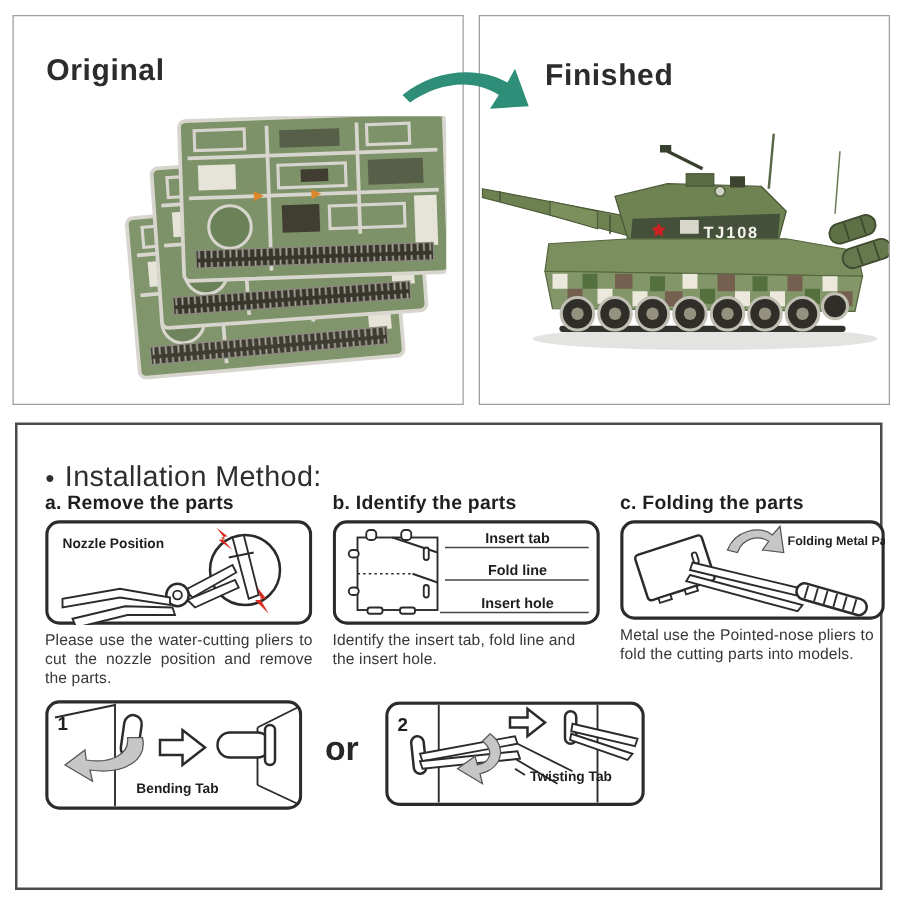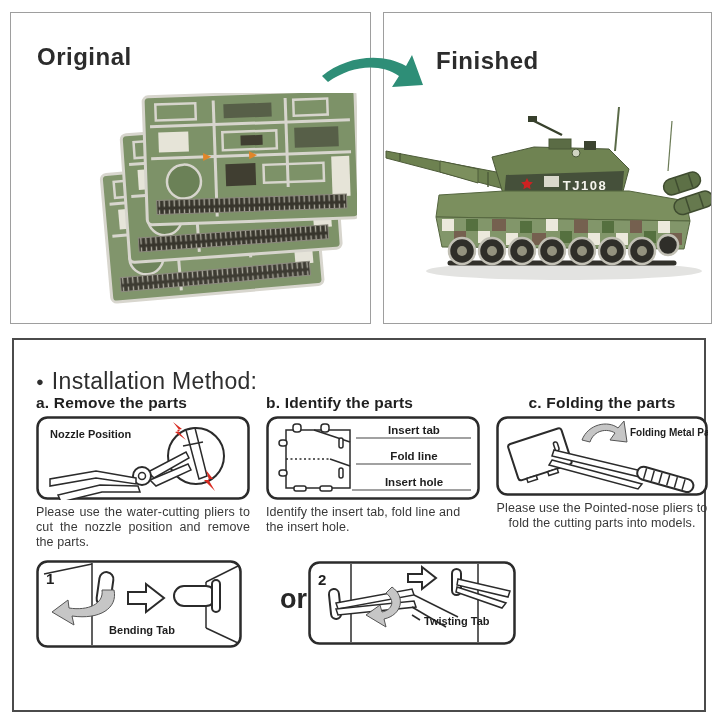--- a/index.html
+++ b/index.html
@@ -225,21 +225,21 @@
         <line class="thin" x1="90" y1="22" x2="205" y2="22"></line>
         <line class="thin" x1="90" y1="48" x2="205" y2="48"></line>
         <line class="thin" x1="86" y1="74" x2="205" y2="74"></line>
         <text class="blabel" x="148" y="18" text-anchor="middle">Insert tab</text>
         <text class="blabel" x="148" y="44" text-anchor="middle">Fold line</text>
         <text class="blabel" x="148" y="70" text-anchor="middle">Insert hole</text>
       </svg>
       <p class="caption" style="width:214px;">Identify the insert tab, fold line and the insert hole.</p>
     </div>
 
-    <div class="step-col" style="left:482px;top:54px;width:212px;text-align:center;">
+    <div class="step-col" style="left:482px;top:54px;width:212px;">
       <p class="step-title">c. Folding the parts</p>
       <svg width="212" height="80" viewBox="0 0 212 80">
         <rect class="dbox" x="1.5" y="1.5" width="209" height="77" rx="10"></rect>
         <g transform="rotate(-18 48 38)">
           <rect class="wh2" x="16" y="18" width="56" height="38" rx="3"></rect>
           <rect class="wh" x="24" y="56" width="10" height="4"></rect>
           <rect class="wh" x="46" y="56" width="10" height="4"></rect>
           <rect class="wh" x="60" y="30" width="4" height="9" rx="2"></rect>
         </g>
         <polygon class="wh" points="58,34 150,56 148,62 56,40"></polygon>
@@ -249,41 +249,41 @@
           <line class="ln" x1="148" y1="57" x2="148" y2="68"></line>
             <line class="ln" x1="156" y1="57" x2="156" y2="68"></line>
           <line class="ln" x1="164" y1="57" x2="164" y2="68"></line>
             <line class="ln" x1="172" y1="57" x2="172" y2="68"></line>
           <line class="ln" x1="180" y1="57" x2="180" y2="68"></line>
             <line class="ln" x1="188" y1="57" x2="188" y2="68"></line>
         </g>
         <path class="gray-arrow" d="M86,24 C92,8 112,4 122,12 L128,5 L131,26 L114,24 L119,17 C111,12 98,14 94,26 Z"></path>
         <text class="dlabel-sm" x="134" y="20">Folding Metal Part</text>
       </svg>
-      <p class="caption" style="width:212px;">Please use the Pointed-nose pliers to fold the cutting parts into models.</p>
+      <p class="caption" style="width:212px;">Metal use the Pointed-nose pliers to fold the cutting parts into models.</p>
     </div>
 
 
     <svg class="abs" style="left:22px;top:220px;" width="206" height="88" viewBox="0 0 206 88">
       <rect class="dbox" x="1.5" y="1.5" width="203" height="85" rx="10"></rect>
       <text class="dnum" x="10" y="24">1</text>
       <line class="ln" x1="56" y1="3" x2="56" y2="85"></line>
       <line class="ln" x1="8" y1="14" x2="56" y2="4"></line>
       <line class="ln" x1="170" y1="22" x2="170" y2="68"></line>
       <line class="ln" x1="170" y1="22" x2="202" y2="6"></line>
       <line class="ln" x1="170" y1="68" x2="202" y2="83"></line>
       <rect class="wh2" x="62" y="12" width="14" height="34" rx="7" transform="rotate(8 69 29)"></rect>
       <path class="gray-arrow" d="M78,30 C82,48 64,60 36,56 L38,65 L16,52 L32,40 L33,48 C52,51 68,44 66,30 Z"></path>
       <polygon class="wh2" points="92,32 110,32 110,24 128,38 110,52 110,44 92,44"></polygon>
       <rect class="wh2" x="138" y="26" width="42" height="20" rx="10"></rect>
       <rect class="wh2" x="176" y="20" width="8" height="32" rx="4"></rect>
       <text class="dlabel" x="106" y="74" text-anchor="middle">Bending Tab</text>
     </svg>
 
-    <div class="or-text" style="left:246px;top:244px;margin-left:20px;">or</div>
+    <div class="or-text" style="left:246px;top:244px;">or</div>
 
     <svg class="abs" style="left:294px;top:221px;" width="208" height="84" viewBox="0 0 208 84">
       <rect class="dbox" x="1.5" y="1.5" width="205" height="81" rx="10"></rect>
       <text class="dnum" x="10" y="24">2</text>
       <line class="ln" x1="43" y1="3" x2="43" y2="81"></line>
       <line class="ln" x1="170" y1="3" x2="170" y2="81"></line>
       <rect class="wh2" x="22" y="28" width="10" height="30" rx="5" transform="rotate(-6 27 43)"></rect>
       <polygon class="wh" points="28,42 104,28 106,34 30,48"></polygon>
       <polygon class="wh" points="28,48 106,40 108,46 30,54"></polygon>
       <line class="ln" x1="106" y1="34" x2="150" y2="56"></line>

